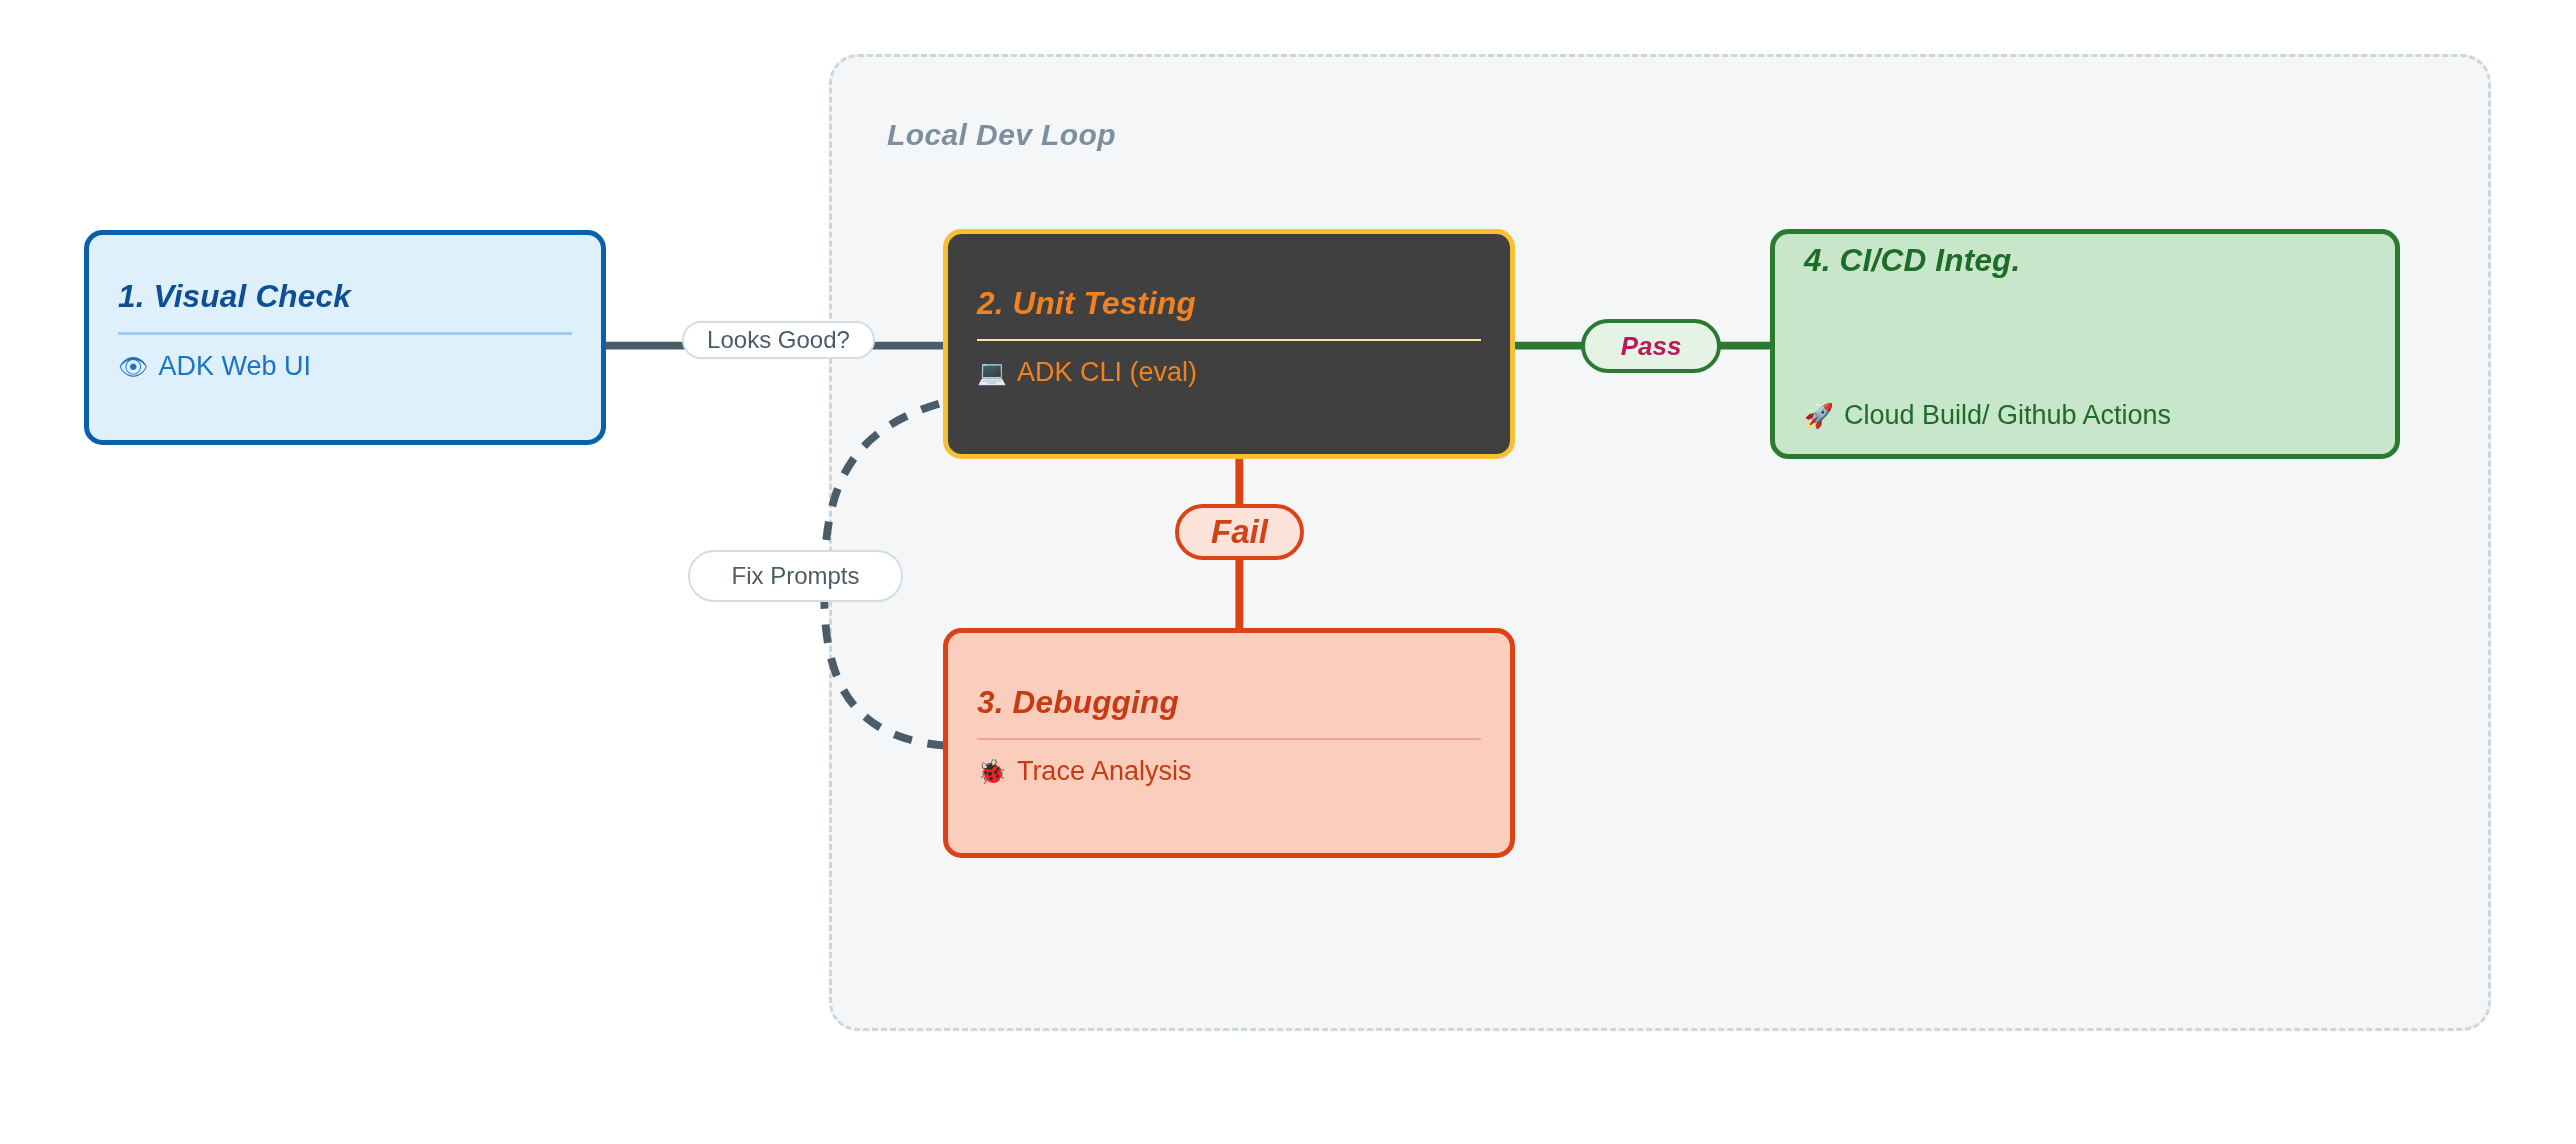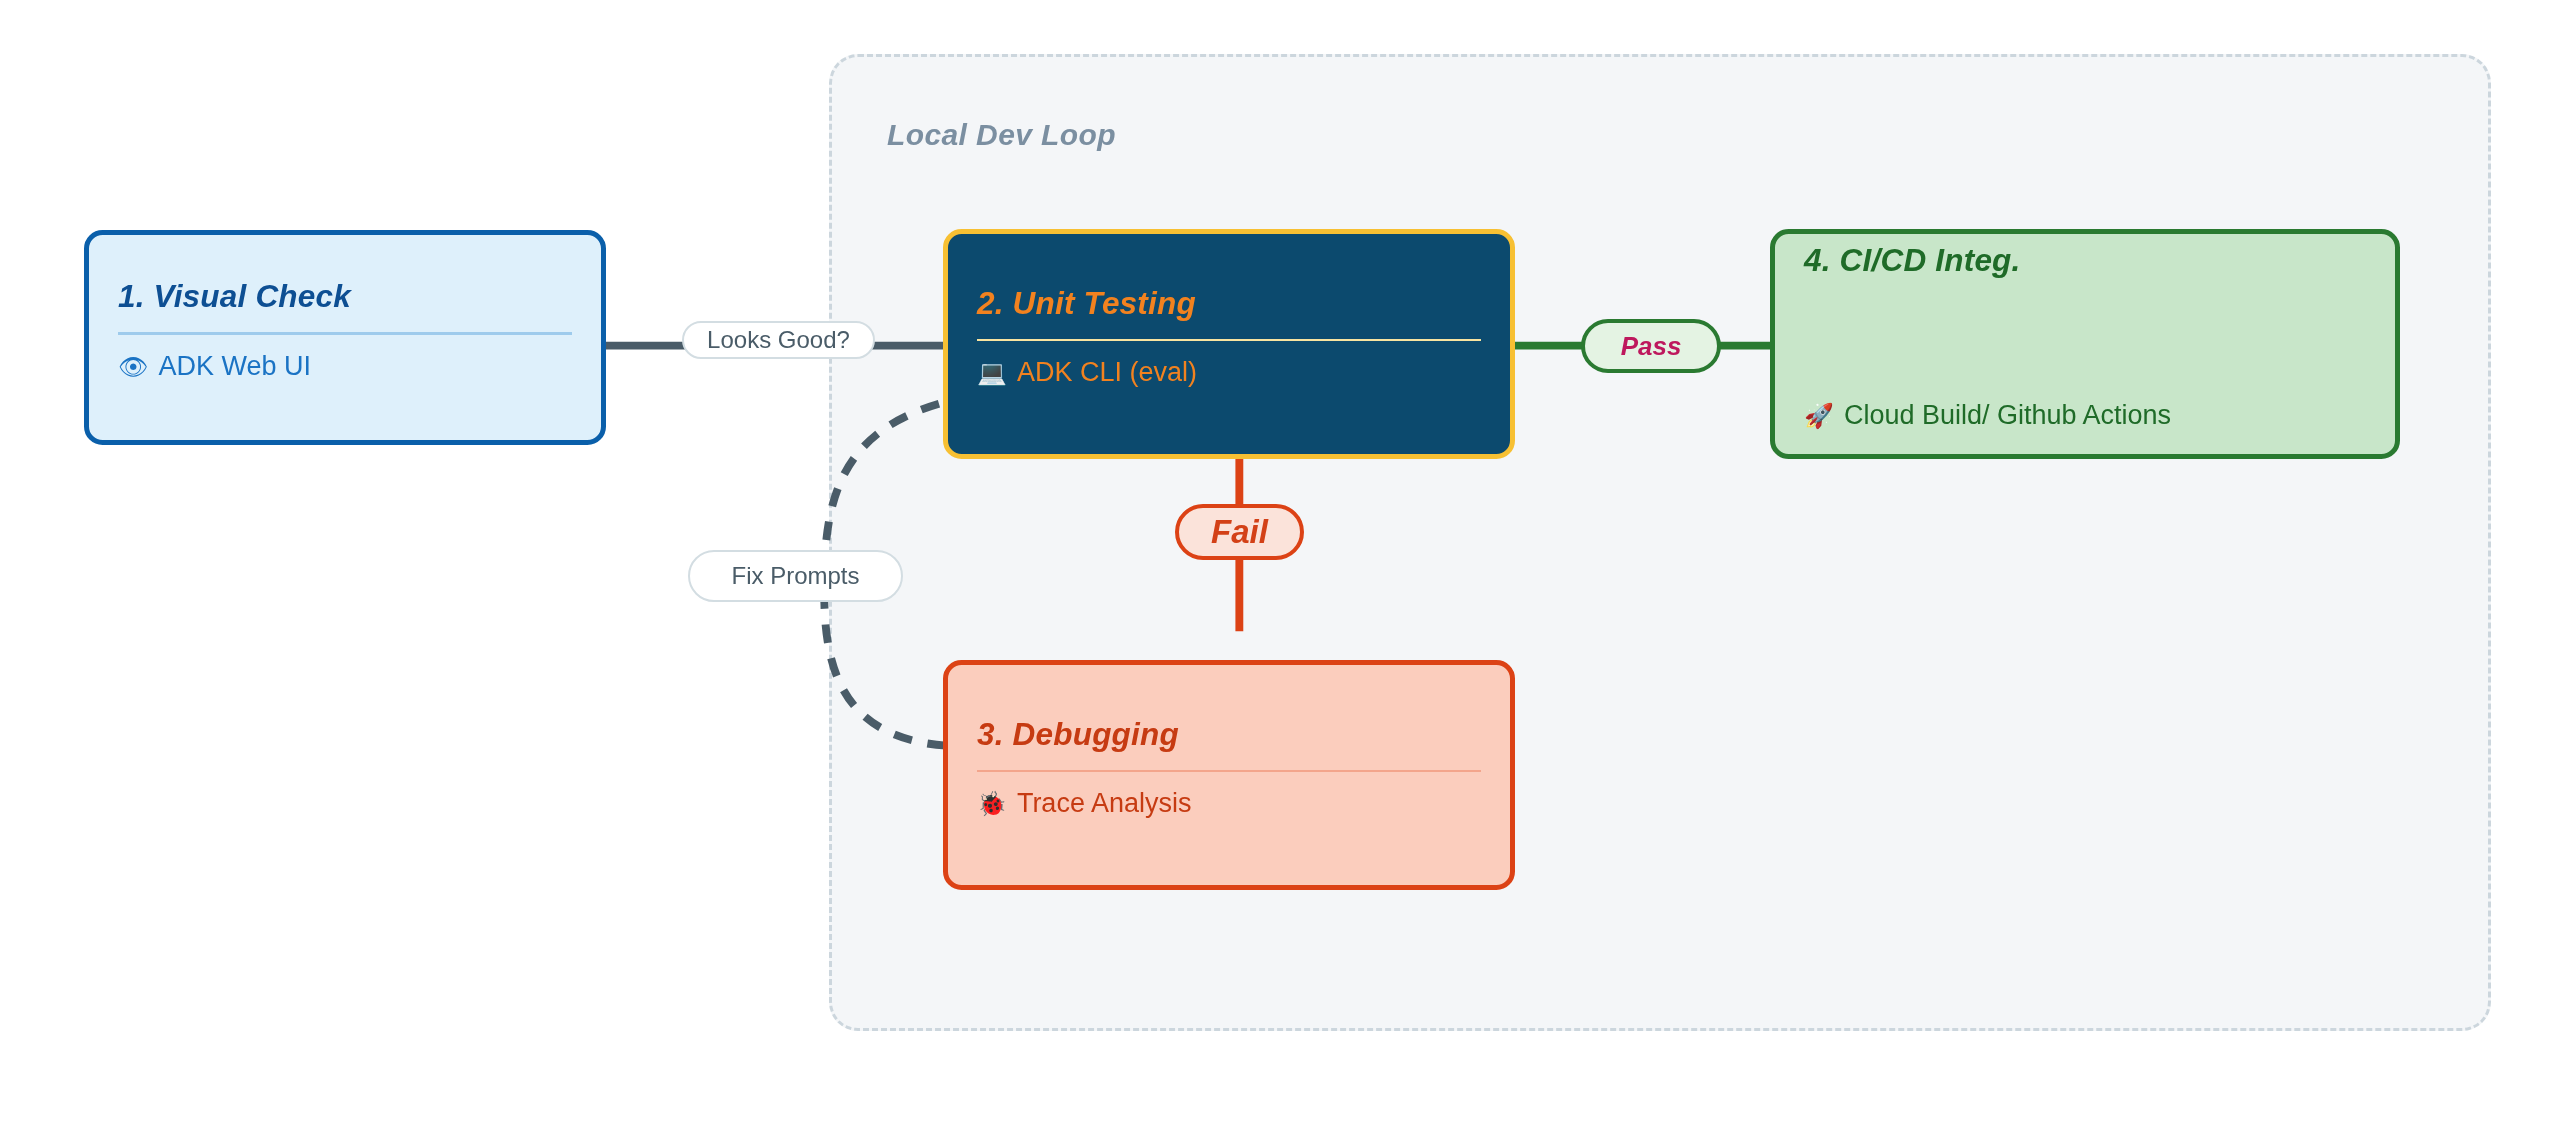--- a/index.html
+++ b/index.html
@@ -95,30 +95,30 @@
     left: 84px; top: 230px; width: 522px; height: 215px;
     background: #def0fb; border-color: #0a5faa; border-width: 5.7px;
   }
   #node-visual-check .node-title { color: #0d4f93; }
   #node-visual-check .node-rule { background: #9ecbec; }
   #node-visual-check .node-detail { color: #1a73c4; }
 
   
   #node-unit-testing {
     left: 943px; top: 229px; width: 572px; height: 230px;
-    background: #0c4a6e; border-color: #f7c033; border-width: 5.7px;
+    background: #404040; border-color: #f7c033; border-width: 5.7px;
   }
   #node-unit-testing .node-title { color: #f2821f; }
   #node-unit-testing .node-rule { background: #f8e4a0; }
   #node-unit-testing .node-detail { color: #f2821f; }
 
   
   #node-debugging {
     left: 943px; top: 628px; width: 572px; height: 230px;
-    background: #fbcdbd; border-color: #dc4215; border-width: 5.7px; margin-top: 32px;
+    background: #fbcdbd; border-color: #dc4215; border-width: 5.7px;
   }
   #node-debugging .node-title { color: #c63b12; }
   #node-debugging .node-rule { background: #f3a58c; }
   #node-debugging .node-detail { color: #c63b12; }
 
   
   #node-cicd {
     left: 1770px; top: 229px; width: 630px; height: 230px;
     background: #c8e6c9; border-color: #2a7a31; border-width: 5.7px; gap: 44px;
   }

